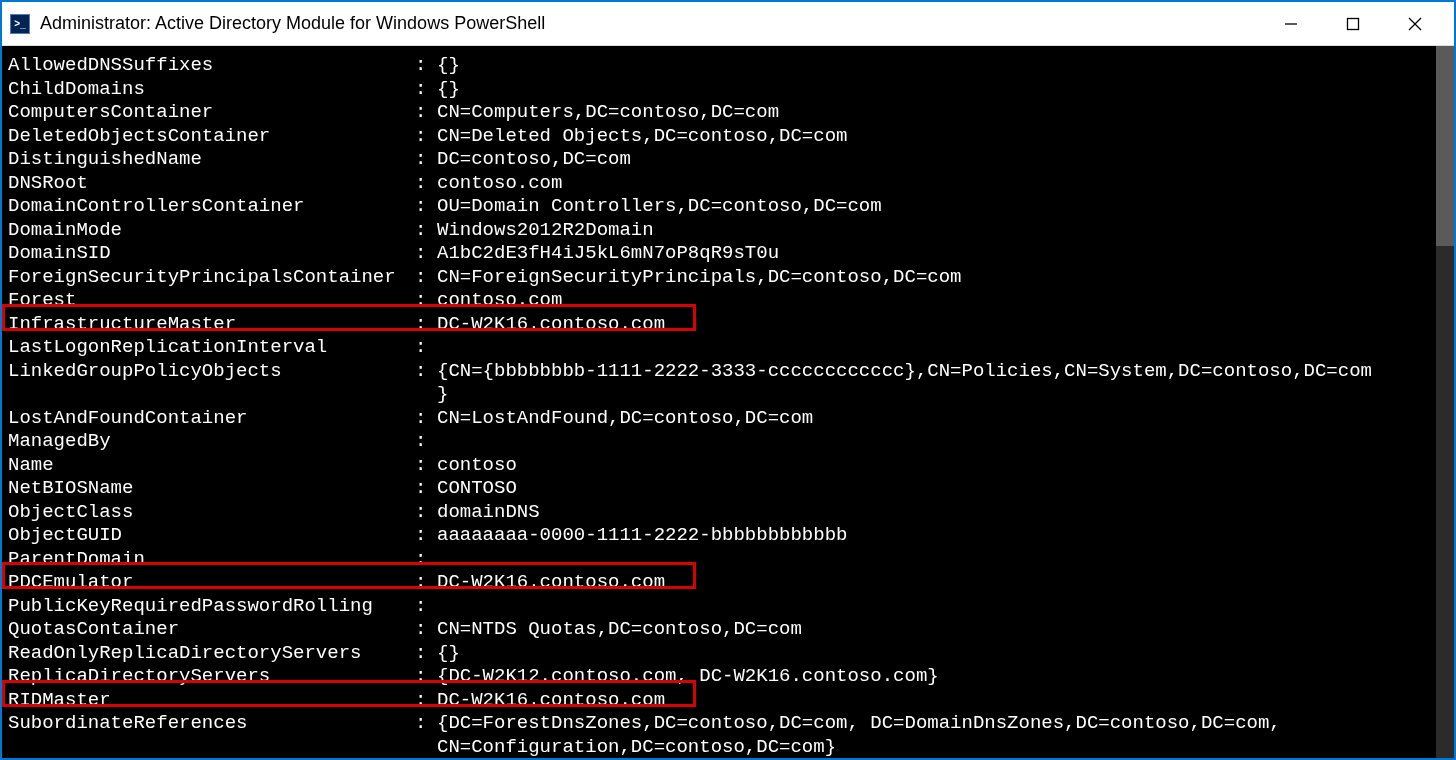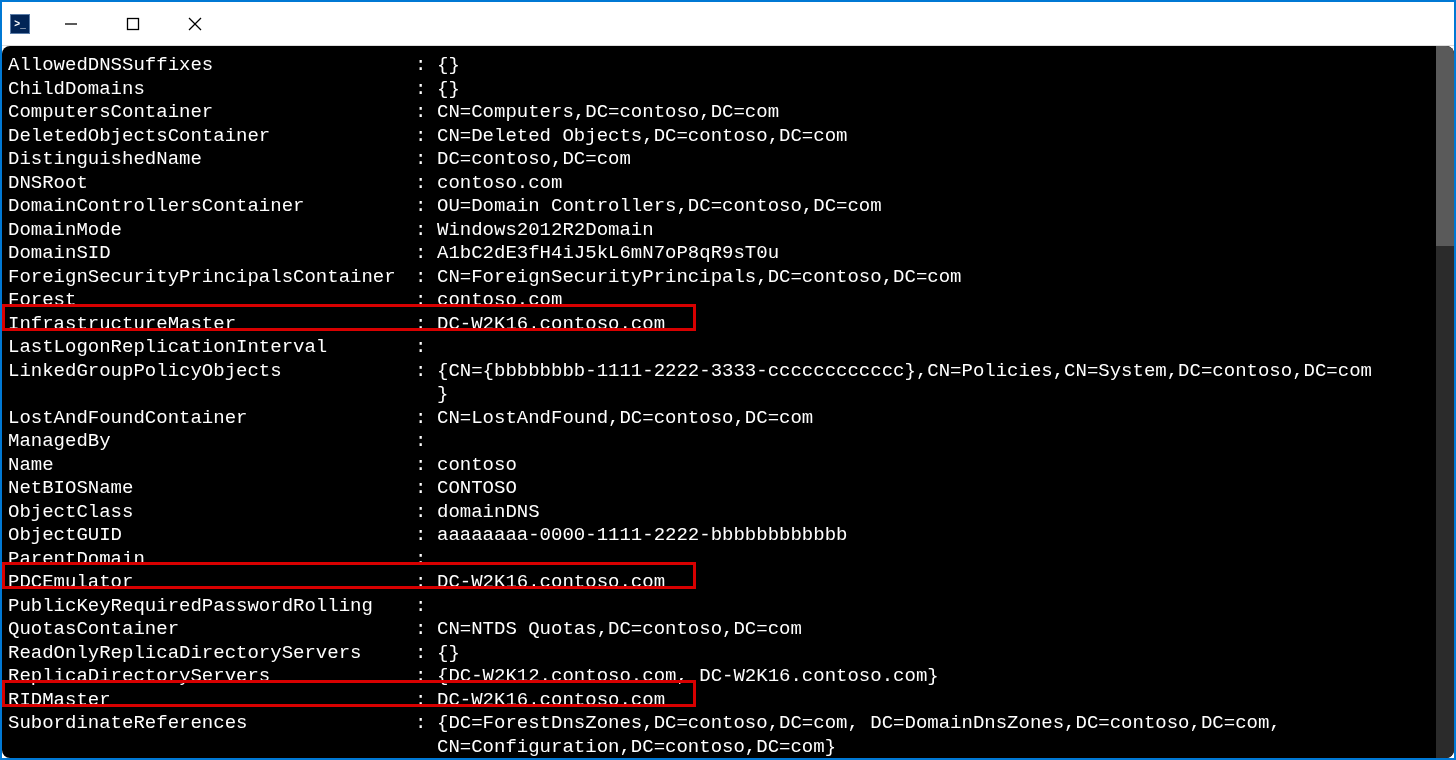--- a/index.html
+++ b/index.html
@@ -61,21 +61,20 @@
     }
     .win-btn svg {
       width: 14px;
       height: 14px;
     }
     .terminal {
       background: #000;
       height: calc(100% - 44px);
       position: relative;
       overflow: hidden;
-      border-radius: 8px;
     }
     .terminal-content {
       padding: 8px 4px 8px 6px;
       font-family: Consolas, 'Courier New', monospace;
       font-size: 19px;
       line-height: 23.5px;
       color: #fff;
       white-space: pre;
     }
     .row {
@@ -113,20 +112,21 @@
       width: 18px;
       height: 200px;
       background: #5a5a5a;
     }
   </style>
 </head>
 <body>
 
 <div class="titlebar">
   <div class="ps-icon"></div>
+  <div class="title">Administrator: Active Directory Module for Windows PowerShell</div>
   <div class="window-controls">
     <button class="win-btn">
       <svg viewBox="0 0 14 14">
           <line x1="1" y1="7" x2="13" y2="7" stroke="#000" stroke-width="1.3"></line>
         </svg>
     </button>
     <button class="win-btn">
       <svg viewBox="0 0 14 14">
           <rect x="1.5" y="1.5" width="11" height="11" fill="none" stroke="#000" stroke-width="1.3"></rect>
         </svg>

